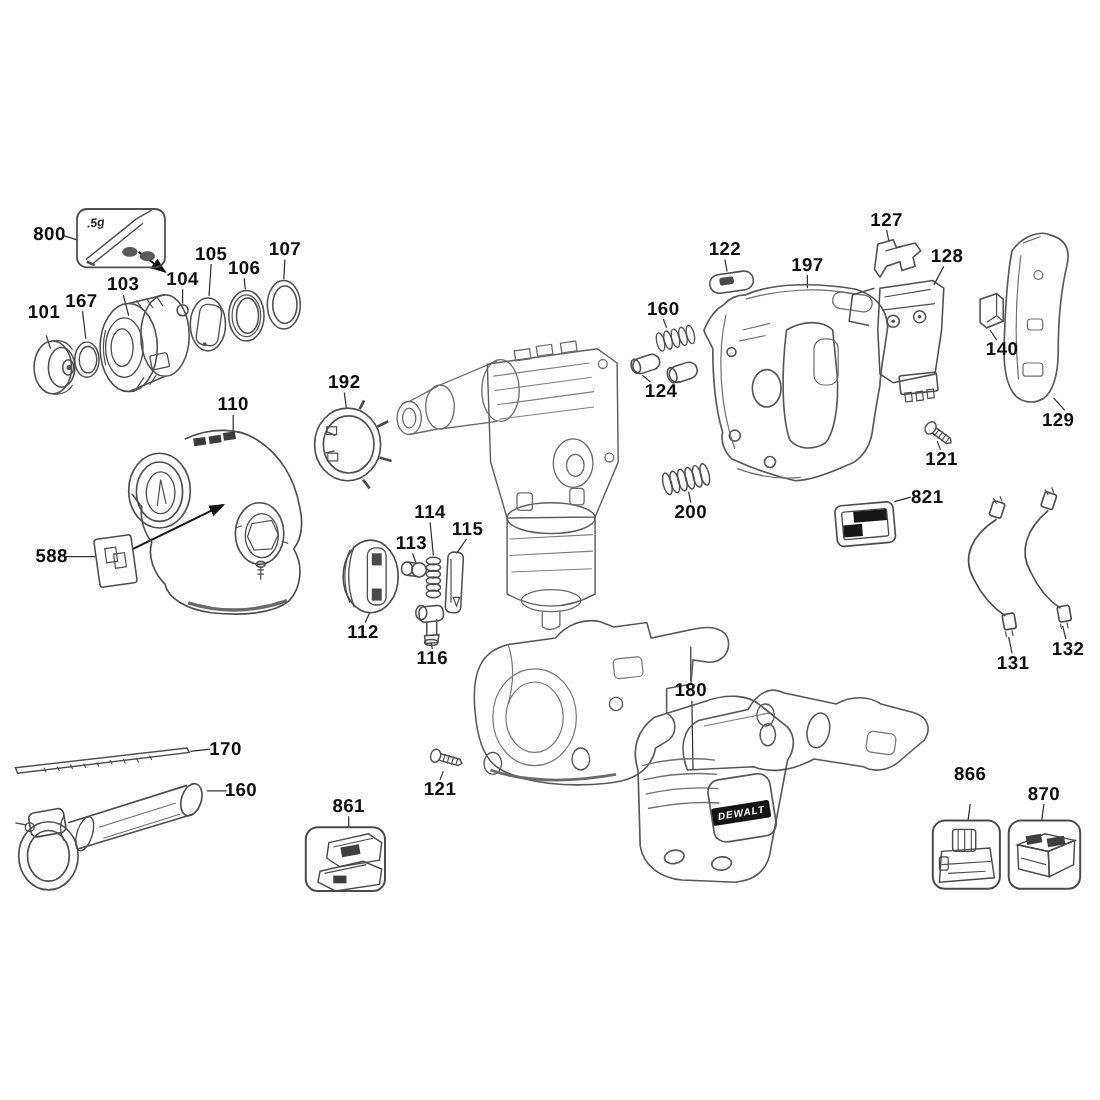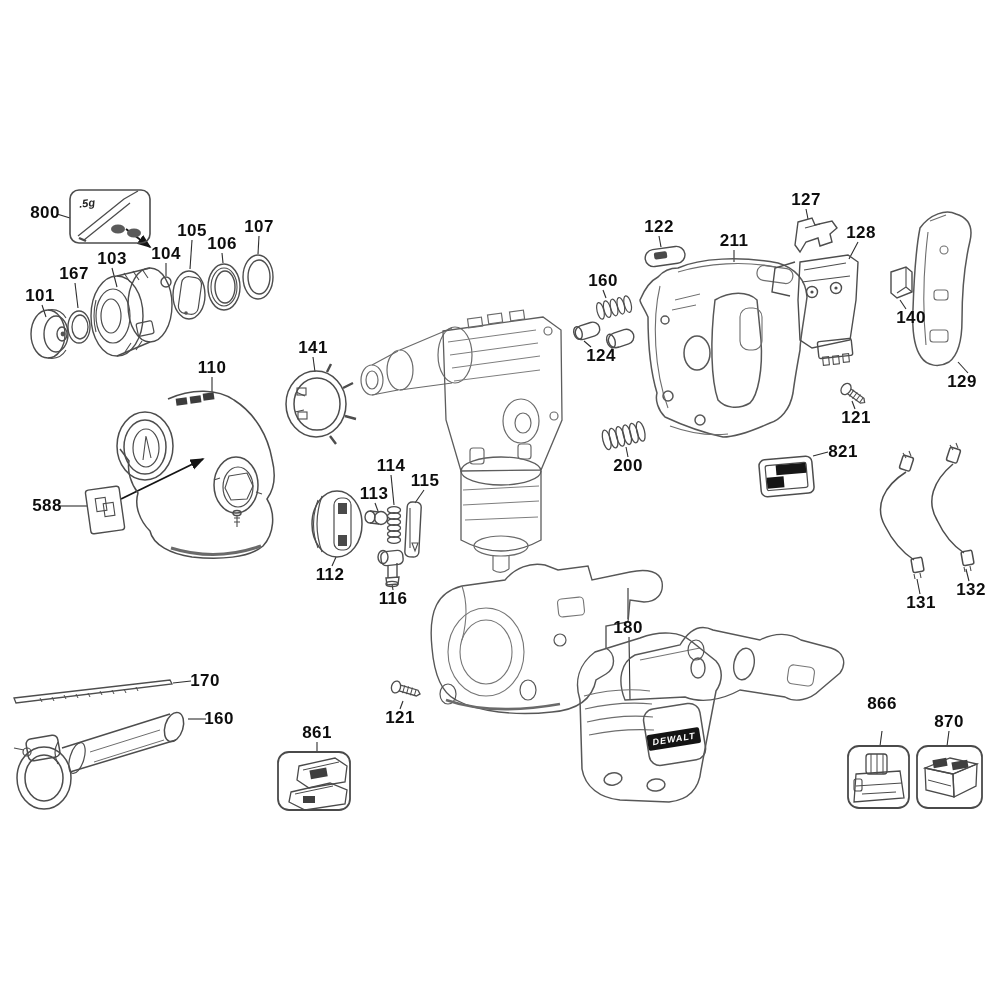--- a/index.html
+++ b/index.html
@@ -411,39 +411,39 @@
       <rect x="933" y="759" width="14" height="8" fill="#3f3f3f" stroke="none" transform="rotate(-10 940 763)"></rect>
       <rect x="952" y="761" width="16" height="8" fill="#3f3f3f" stroke="none" transform="rotate(-10 960 765)"></rect>
       <path d="M925,768 L926,790 L954,797 L953,774 Z"></path>
       <path d="M953,774 L977,764 L976,786 L954,797 Z"></path>
       <path d="M928,780 L951,786" stroke-width="1"></path>
     </g>
   </g>
 </svg>
 
 <div class="lbl" style="left:45px;top:213px">800</div>
-<div class="lbl" style="left:40px;top:296px">101</div>
+<div class="lbl" style="left:40px;top:284px">101</div>
 <div class="lbl" style="left:74px;top:274px">167</div>
 <div class="lbl" style="left:112px;top:259px">103</div>
 <div class="lbl" style="left:166px;top:254px">104</div>
 <div class="lbl" style="left:192px;top:231px">105</div>
 <div class="lbl" style="left:222px;top:244px">106</div>
 <div class="lbl" style="left:259px;top:227px">107</div>
 <div class="lbl" style="left:212px;top:368px">110</div>
-<div class="lbl" style="left:313px;top:348px">141</div>
+<div class="lbl" style="left:313px;top:348px">192</div>
 <div class="lbl" style="left:47px;top:506px">588</div>
 <div class="lbl" style="left:330px;top:575px">112</div>
 <div class="lbl" style="left:374px;top:494px">113</div>
 <div class="lbl" style="left:391px;top:466px">114</div>
 <div class="lbl" style="left:425px;top:481px">115</div>
 <div class="lbl" style="left:393px;top:599px">116</div>
 <div class="lbl" style="left:659px;top:227px">122</div>
 <div class="lbl" style="left:603px;top:281px">160</div>
 <div class="lbl" style="left:601px;top:356px">124</div>
-<div class="lbl" style="left:734px;top:241px">211</div>
+<div class="lbl" style="left:734px;top:241px">197</div>
 <div class="lbl" style="left:806px;top:200px">127</div>
 <div class="lbl" style="left:861px;top:233px">128</div>
 <div class="lbl" style="left:911px;top:318px">140</div>
 <div class="lbl" style="left:962px;top:382px">129</div>
 <div class="lbl" style="left:856px;top:418px">121</div>
 <div class="lbl" style="left:843px;top:452px">821</div>
 <div class="lbl" style="left:628px;top:466px">200</div>
 <div class="lbl" style="left:921px;top:603px">131</div>
 <div class="lbl" style="left:971px;top:590px">132</div>
 <div class="lbl" style="left:628px;top:628px">180</div>

